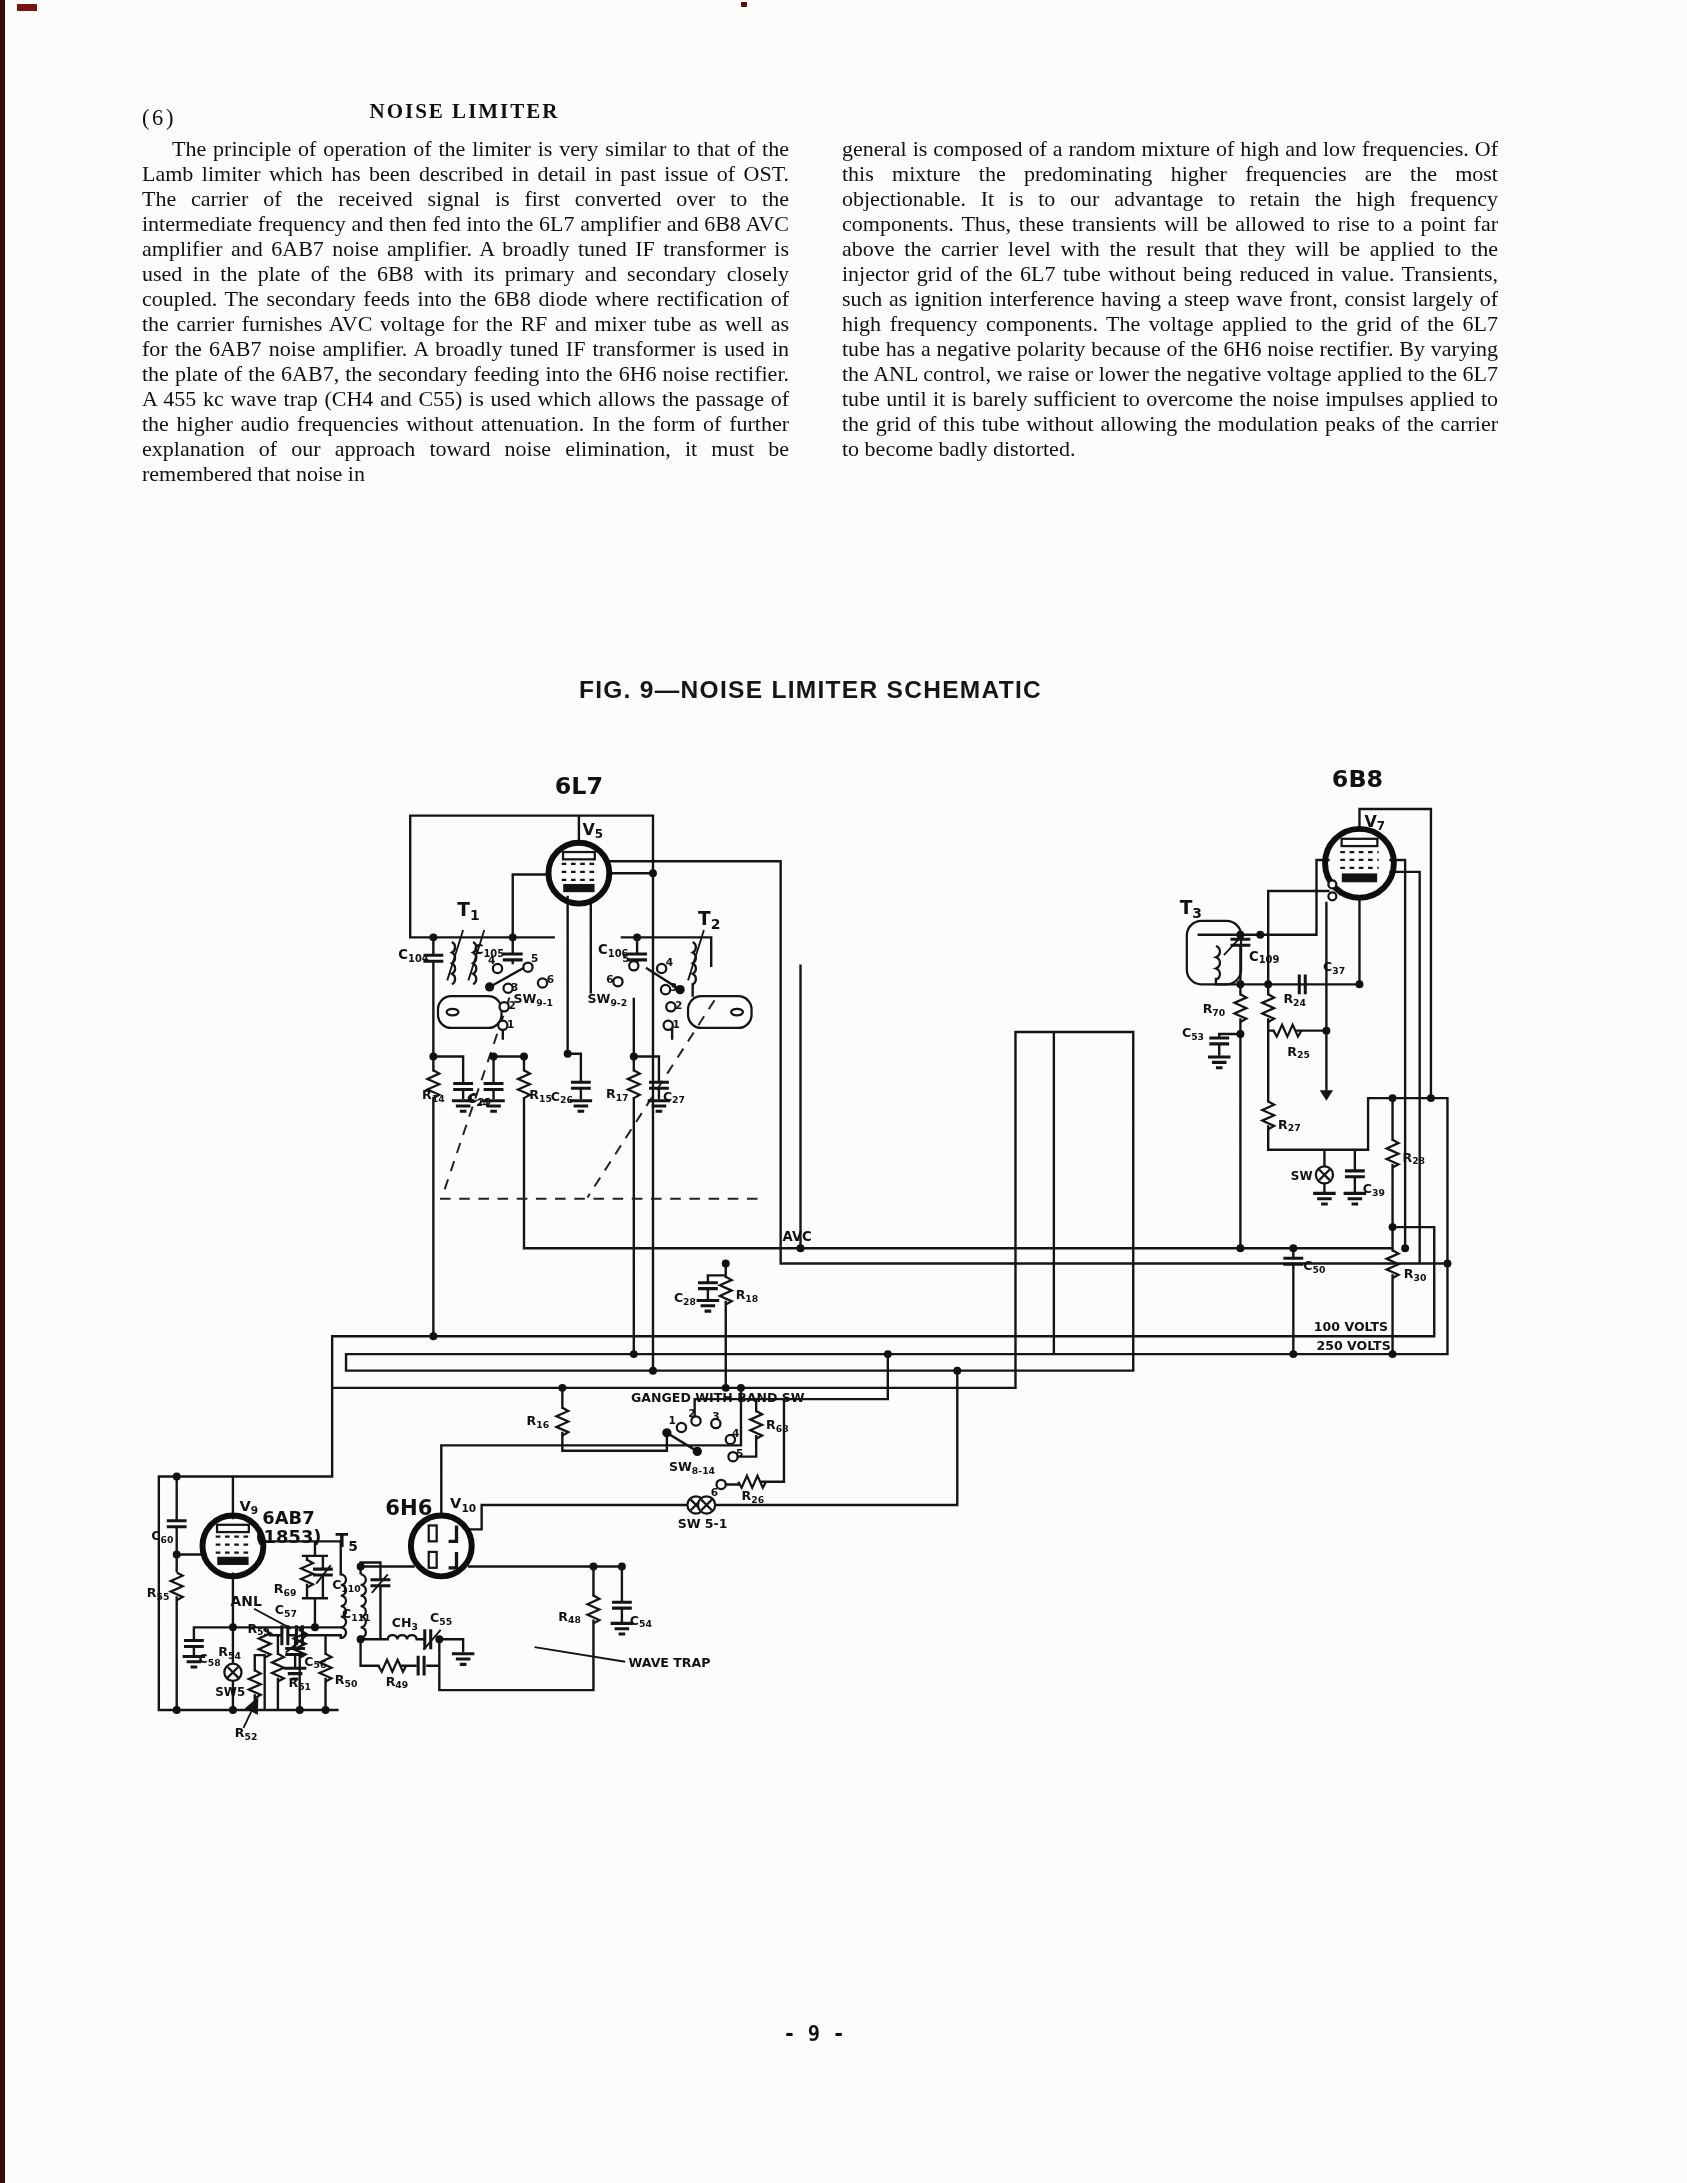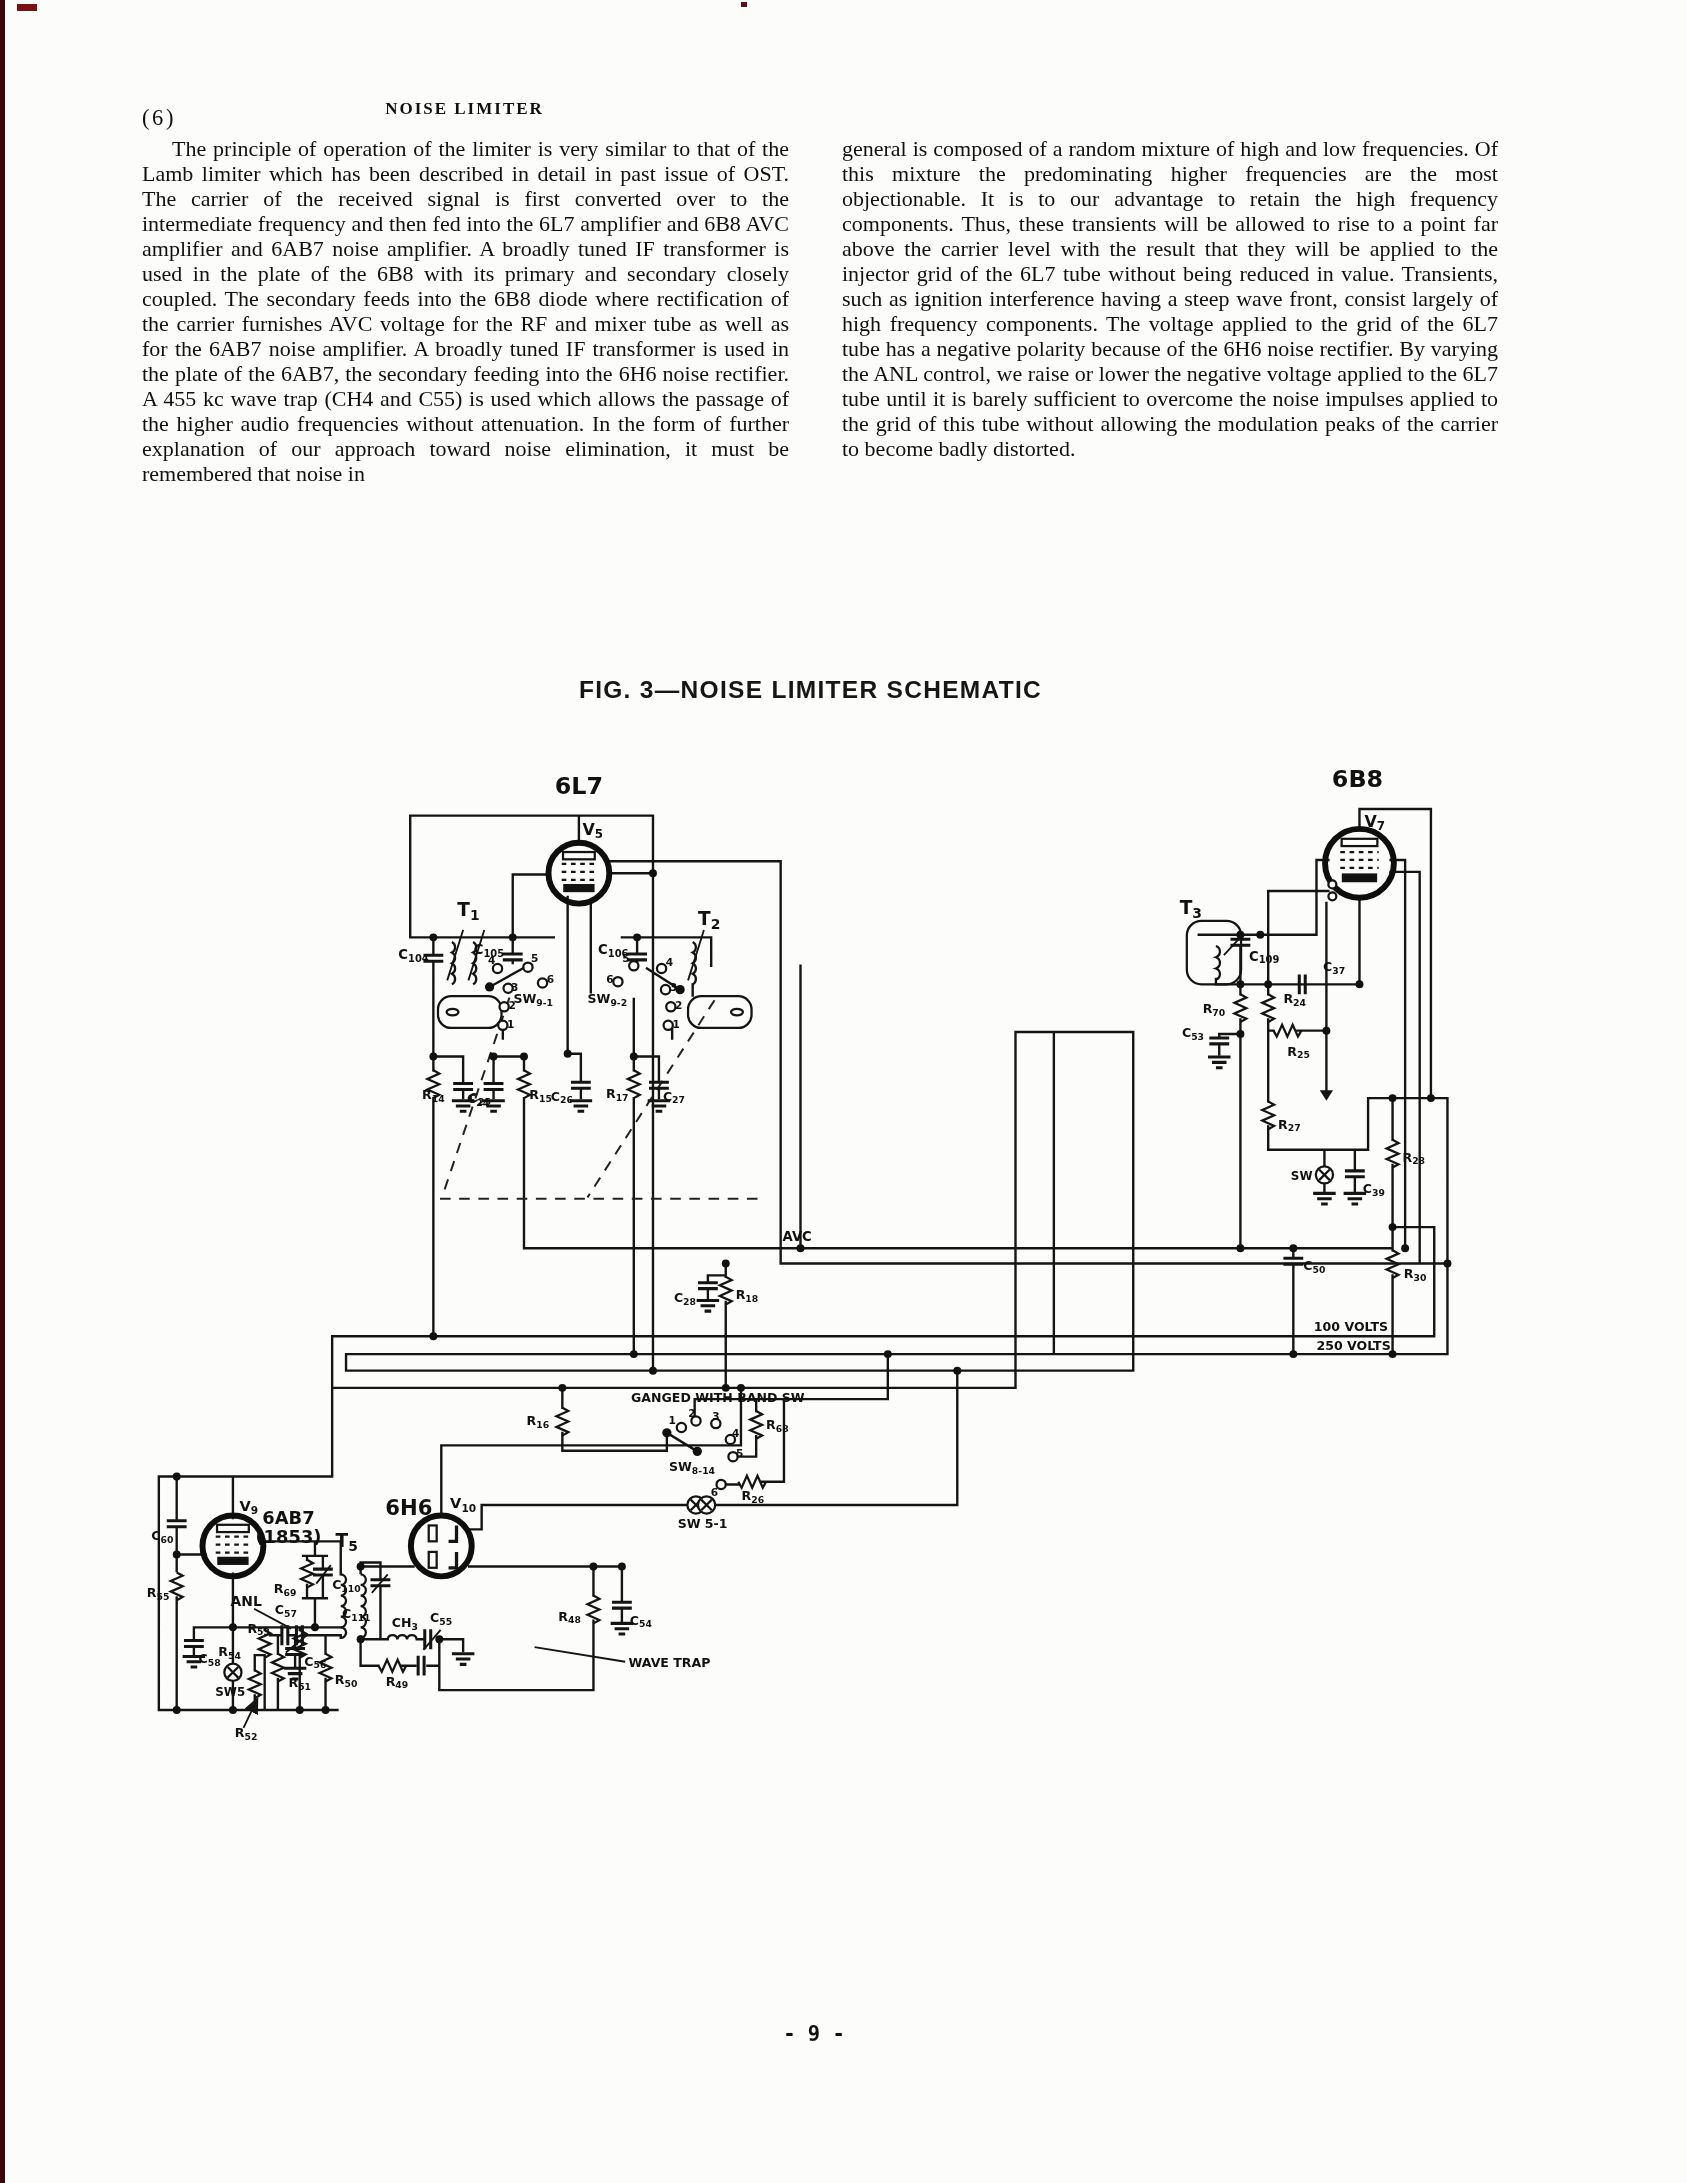--- a/index.html
+++ b/index.html
@@ -3,21 +3,21 @@
 <meta charset="utf-8">
 <style>
   html,body{margin:0;padding:0;background:#888;}
   .page{position:relative;width:1687px;height:2183px;background:#fcfcfa;overflow:hidden;
         font-family:"Liberation Serif",serif;color:#101010;}
   .edge-strip{position:absolute;left:0;top:0;width:4.6px;height:2183px;background:#3a0a0a;}
   .mark1{position:absolute;left:17px;top:4px;width:20px;height:6.6px;background:#7a1212;}
   .mark2{position:absolute;left:741px;top:2px;width:6px;height:5.3px;background:#5a0e0e;}
   .sec-num{position:absolute;left:142px;top:105px;font-size:22.5px;letter-spacing:2.6px;}
   .title{position:absolute;left:142px;top:99px;width:645px;text-align:center;
-         font-size:17px;font-weight:700;letter-spacing:2px;}
+         font-size:21px;font-weight:700;letter-spacing:2px;}
   .col{position:absolute;top:136px;width:647px;font-size:22px;line-height:25px;
        text-align:justify;}
   .col.left{left:142px;text-indent:30px;}
   .col.right{left:842px;width:656px;}
   .caption{position:absolute;left:463px;top:676px;width:695px;text-align:center;
            font-family:"Liberation Sans",sans-serif;font-size:24.5px;font-weight:700;
            letter-spacing:1.3px;color:#161616;}
   .pageno{position:absolute;left:0;top:2022px;width:1628px;text-align:center;
           font-family:"DejaVu Sans Mono",monospace;font-size:20.5px;font-weight:700;}
   svg text{font-family:"DejaVu Sans",sans-serif;font-weight:700;fill:#111;}
@@ -36,21 +36,21 @@
   <div class="edge-strip"></div>
   <div class="mark1"></div>
   <div class="mark2"></div>
 
   <div class="sec-num">(6)</div>
   <div class="title">NOISE LIMITER</div>
 
   <div class="col left">The principle of operation of the limiter is very similar to that of the Lamb limiter which has been described in detail in past issue of OST. The carrier of the received signal is first converted over to the intermediate frequency and then fed into the 6L7 amplifier and 6B8 AVC amplifier and 6AB7 noise amplifier. A broadly tuned IF transformer is used in the plate of the 6B8 with its primary and secondary closely coupled. The secondary feeds into the 6B8 diode where rectification of the carrier furnishes AVC voltage for the RF and mixer tube as well as for the 6AB7 noise amplifier. A broadly tuned IF transformer is used in the plate of the 6AB7, the secondary feeding into the 6H6 noise rectifier. A 455 kc wave trap (CH4 and C55) is used which allows the passage of the higher audio frequencies without attenuation. In the form of further explanation of our approach toward noise elimination, it must be remembered that noise in</div>
   <div class="col right">general is composed of a random mixture of high and low frequencies. Of this mixture the predominating higher frequencies are the most objectionable. It is to our advantage to retain the high frequency components. Thus, these transients will be allowed to rise to a point far above the carrier level with the result that they will be applied to the injector grid of the 6L7 tube without being reduced in value. Transients, such as ignition interference having a steep wave front, consist largely of high frequency components. The voltage applied to the grid of the 6L7 tube has a negative polarity because of the 6H6 noise rectifier. By varying the ANL control, we raise or lower the negative voltage applied to the 6L7 tube until it is barely sufficient to overcome the noise impulses applied to the grid of this tube without allowing the modulation peaks of the carrier to become badly distorted.</div>
 
-  <div class="caption">FIG. 3—NOISE LIMITER SCHEMATIC</div>
+  <div class="caption">FIG. 9—NOISE LIMITER SCHEMATIC</div>
 
   <svg style="position:absolute;left:0;top:0;" width="1687" height="2183" viewBox="0 0 2550 3300">
     <defs>
       <marker id="ah" markerWidth="10" markerHeight="10" refX="7" refY="4" orient="auto">
         <path d="M0,0 L9,4 L0,8 Z" fill="#141414"></path>
       </marker>
       <g id="rv">
           <path class="sym" d="m0,0 l9,5 l-18,8 l18,8 l-18,8 l18,8 l-9,5"></path>
         </g>
       <g id="rh">

